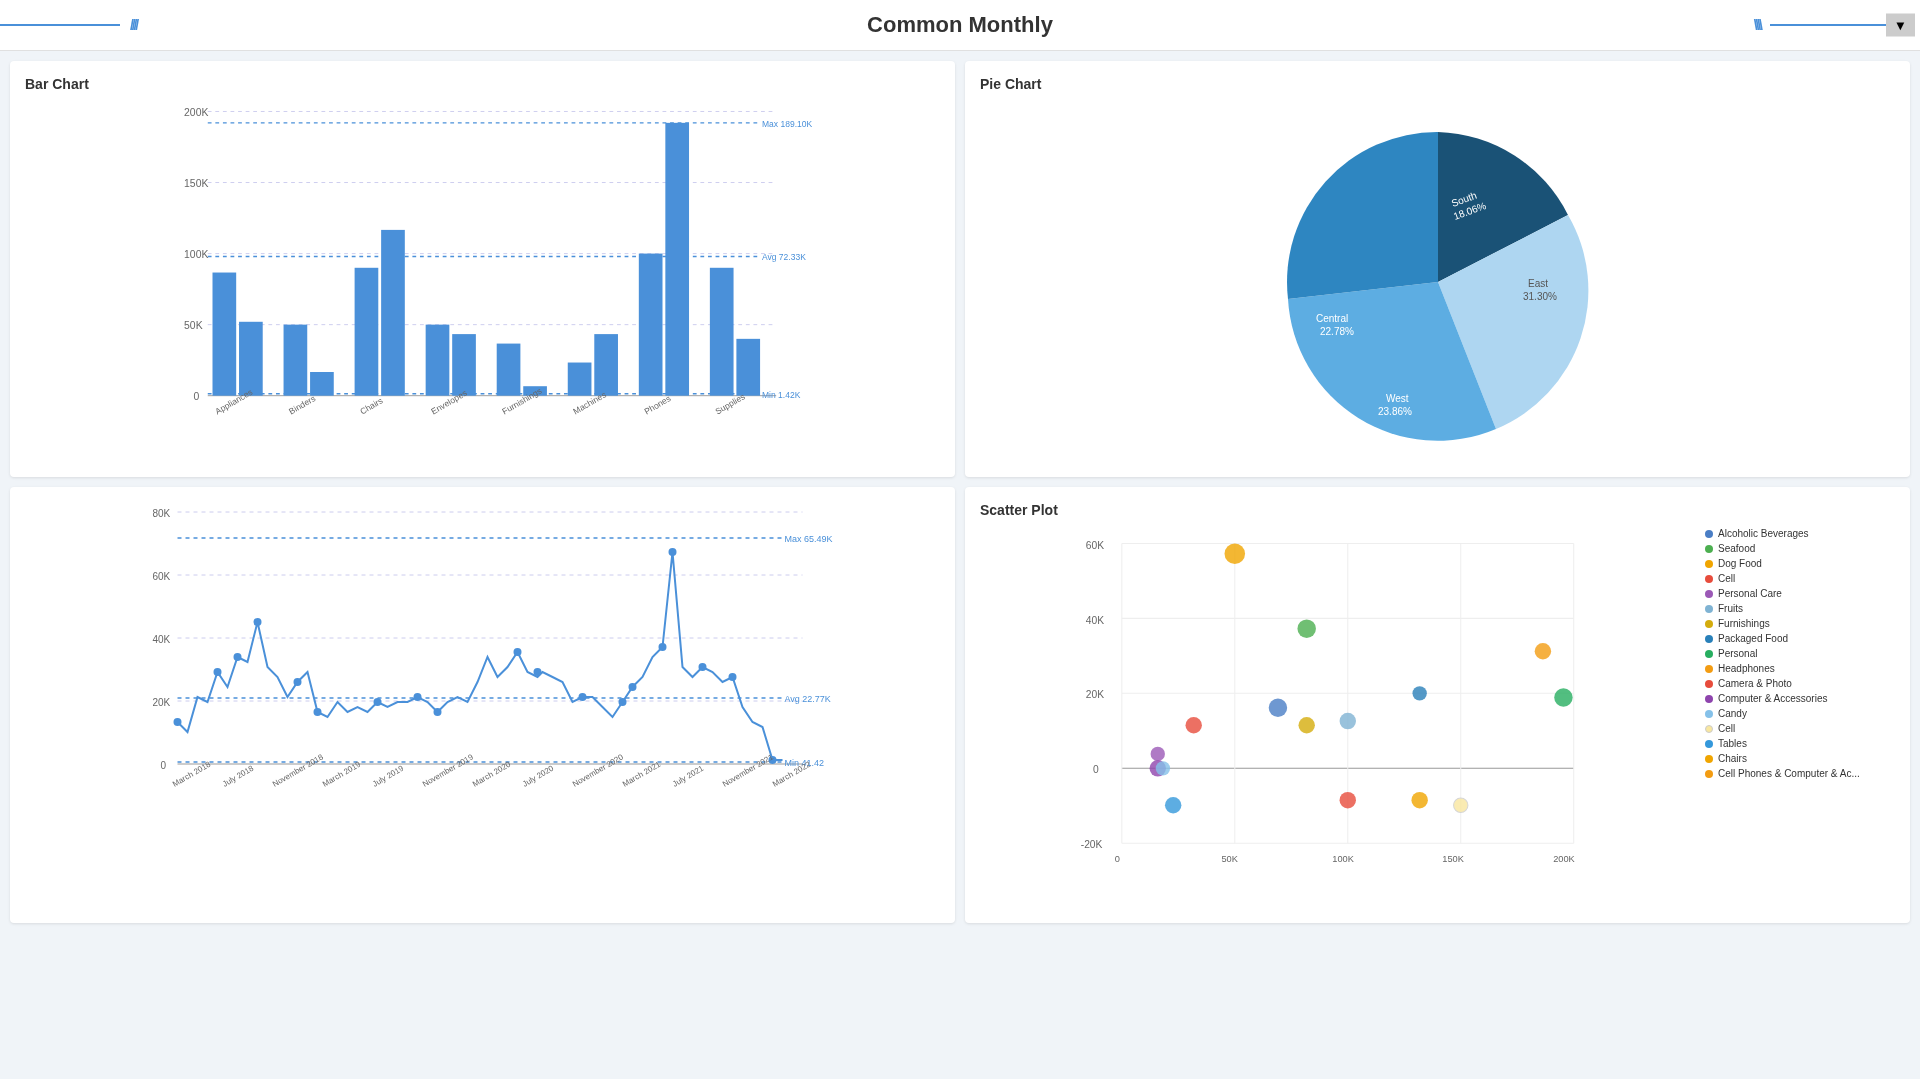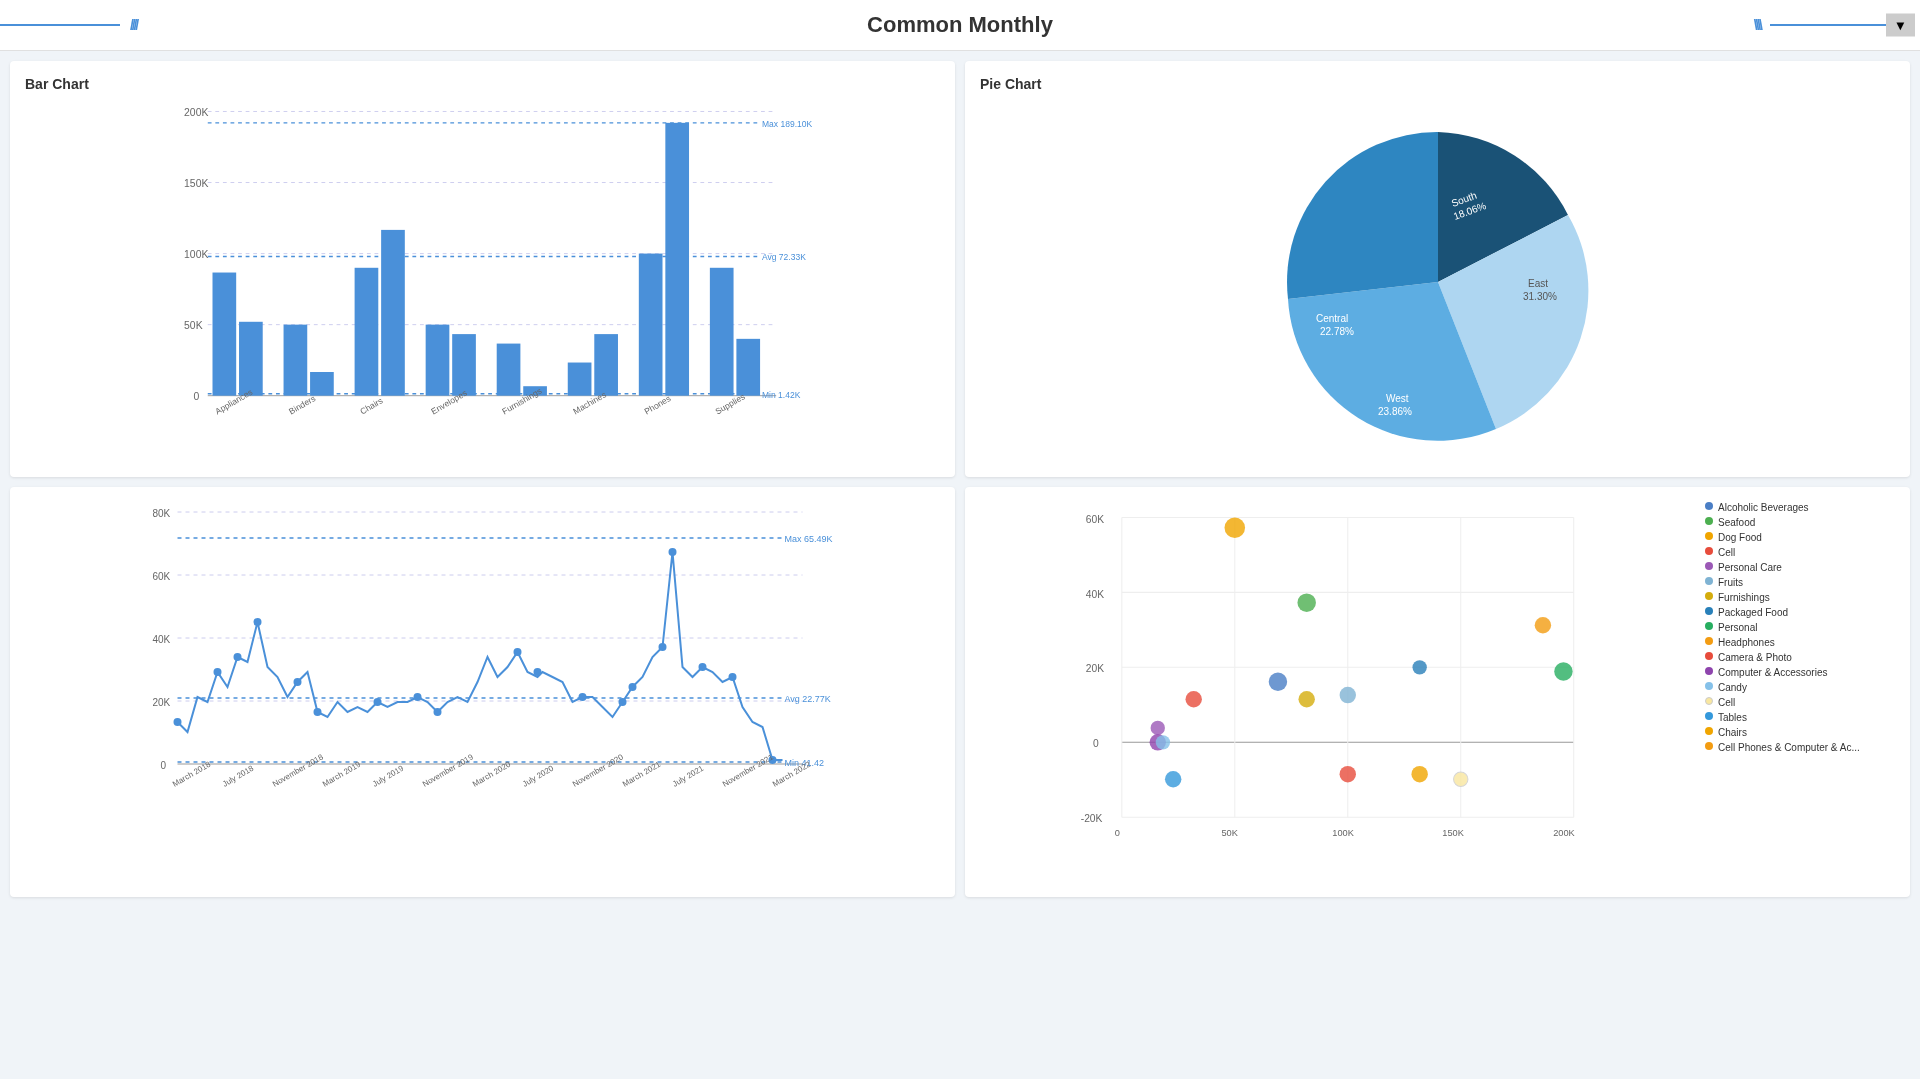--- a/index.html
+++ b/index.html
@@ -90,20 +90,21 @@
     .scatter-plot-area {
       flex: 1;
     }
     .scatter-legend {
       width: 200px;
       font-size: 10px;
       padding-left: 10px;
     }
     .legend-item {
       display: flex;
+      align-items: center;
       margin-bottom: 4px;
     }
     .legend-dot {
       width: 8px;
       height: 8px;
       border-radius: 50%;
       margin-right: 5px;
       flex-shrink: 0;
     }
   </style>
@@ -277,20 +278,21 @@
         <text x="452" y="285" font-size="8" fill="#666" transform="rotate(-30,452,285)">November 2020</text>
         <text x="502" y="285" font-size="8" fill="#666" transform="rotate(-30,502,285)">March 2021</text>
         <text x="552" y="285" font-size="8" fill="#666" transform="rotate(-30,552,285)">July 2021</text>
         <text x="602" y="285" font-size="8" fill="#666" transform="rotate(-30,602,285)">November 2021</text>
         <text x="652" y="285" font-size="8" fill="#666" transform="rotate(-30,652,285)">March 2022</text>
       </svg>
     </div>
   </div>
 
   <div class="chart-panel">
+    <div class="chart-title">Scatter Plot</div>
     <div class="scatter-area">
       <div class="scatter-plot-area">
         <svg width="100%" height="100%" viewBox="0 0 500 370">
 
           <text x="5" y="20" font-size="10" fill="#666">60K</text>
           <text x="5" y="93" font-size="10" fill="#666">40K</text>
           <text x="5" y="166" font-size="10" fill="#666">20K</text>
           <text x="12" y="239" font-size="10" fill="#666">0</text>
           <text x="0" y="312" font-size="10" fill="#666">-20K</text>
 

